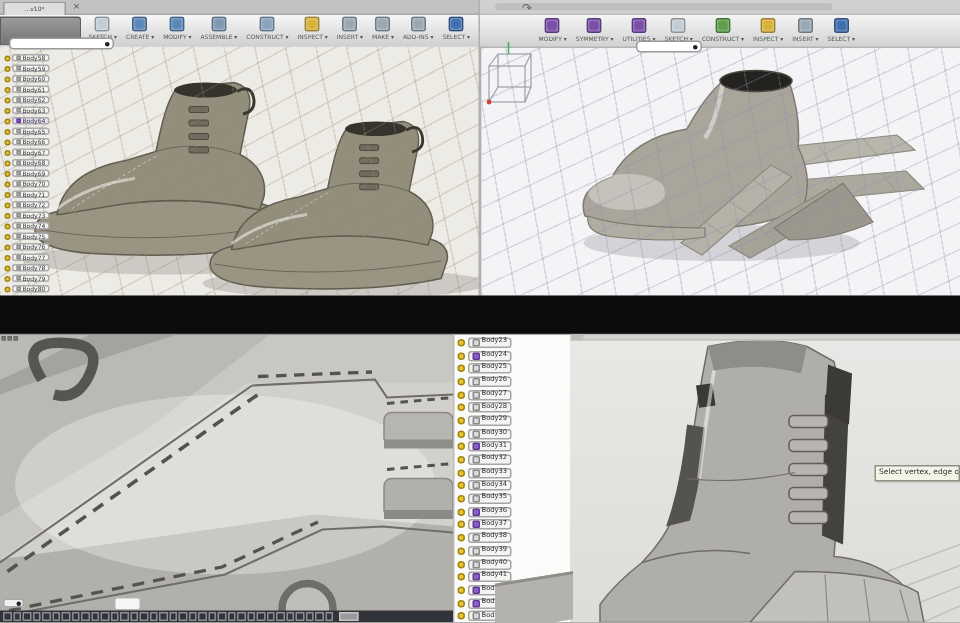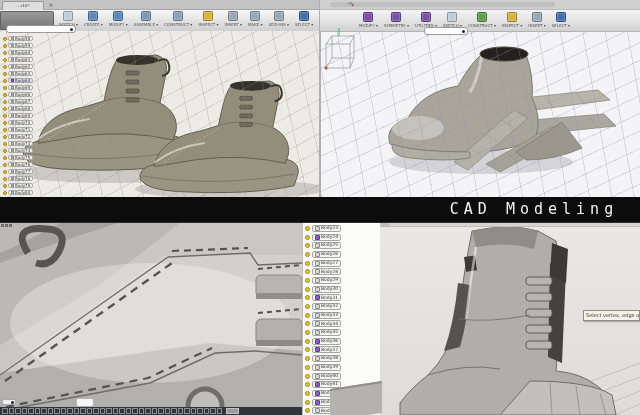--- a/index.html
+++ b/index.html
@@ -408,21 +408,20 @@
     <g fill="none" stroke="#9aa0a8" stroke-width=".8">
       <rect x="6" y="18" width="24" height="24"></rect>
       <rect x="12" y="10" width="22" height="22"></rect>
       <path d="M6,18 L12,10 M30,18 L34,10 M6,42 L12,32 M30,42 L34,32"></path>
     </g>
     <path d="M19,2 L19,10" stroke="#3fae4f" stroke-width="1"></path>
     <circle cx="6" cy="42" r="1.6" fill="#d04030"></circle>
   </svg>
 
   <div class="banner"></div>
-  <div class="banner-title">CAD Modeling</div>
 
   <div class="bl-view">
     <svg width="302" height="192" viewBox="0 0 302 192">
       <rect width="302" height="192" fill="#c9c7c2"></rect>
       <path d="M0,0 L180,0 L100,62 L0,122 Z" fill="#bbb9b4"></path>
       <path d="M0,40 Q60,18 118,0 L60,0 Q20,22 0,30 Z" fill="#a5a39e"></path>
       <path d="M0,150 L165,32 L302,32 L302,128 L210,120 Z" fill="#d2d0cb"></path>
       <path d="M0,150 L210,120 L302,128 L302,192 L0,192 Z" fill="#b2b0ab"></path>
       <ellipse cx="150" cy="100" rx="140" ry="60" fill="rgba(255,255,255,.30)"></ellipse>
       <path d="M28,30 Q10,2 48,6 Q70,8 58,30 Q50,44 36,40" fill="none" stroke="#57554f" stroke-width="7"></path>

